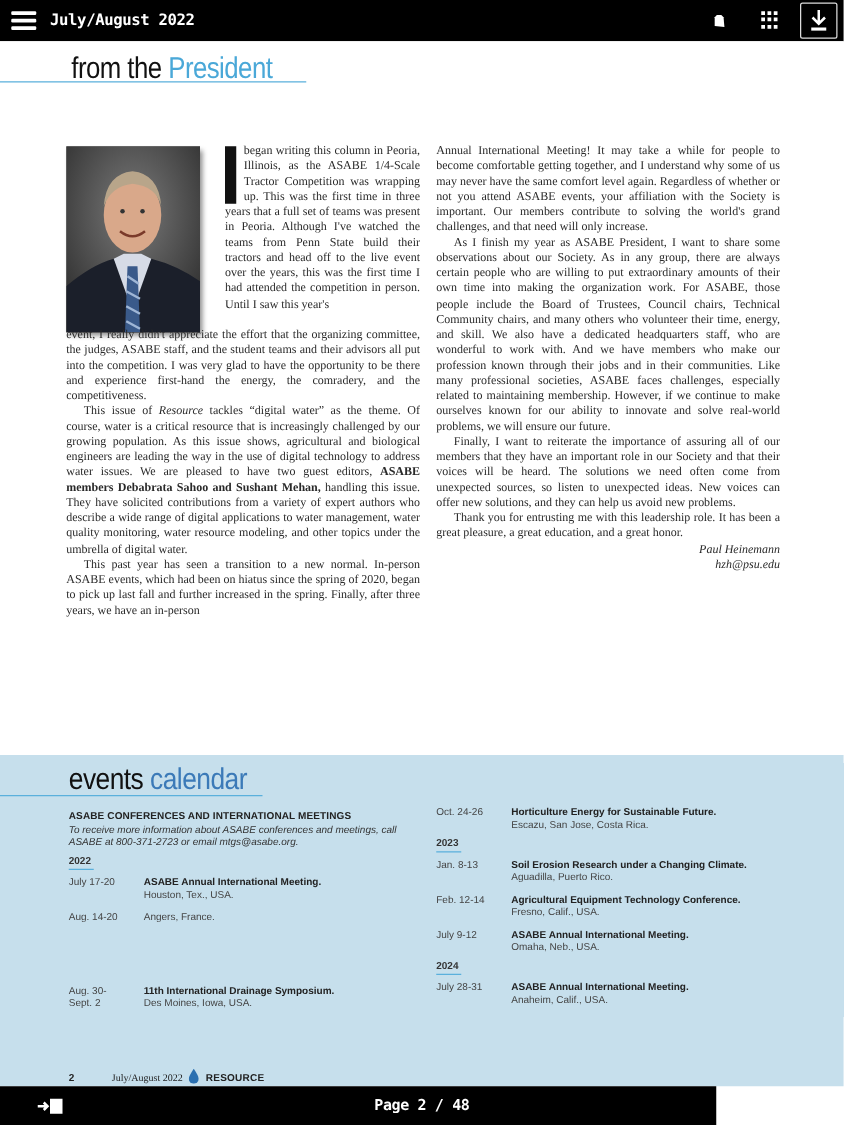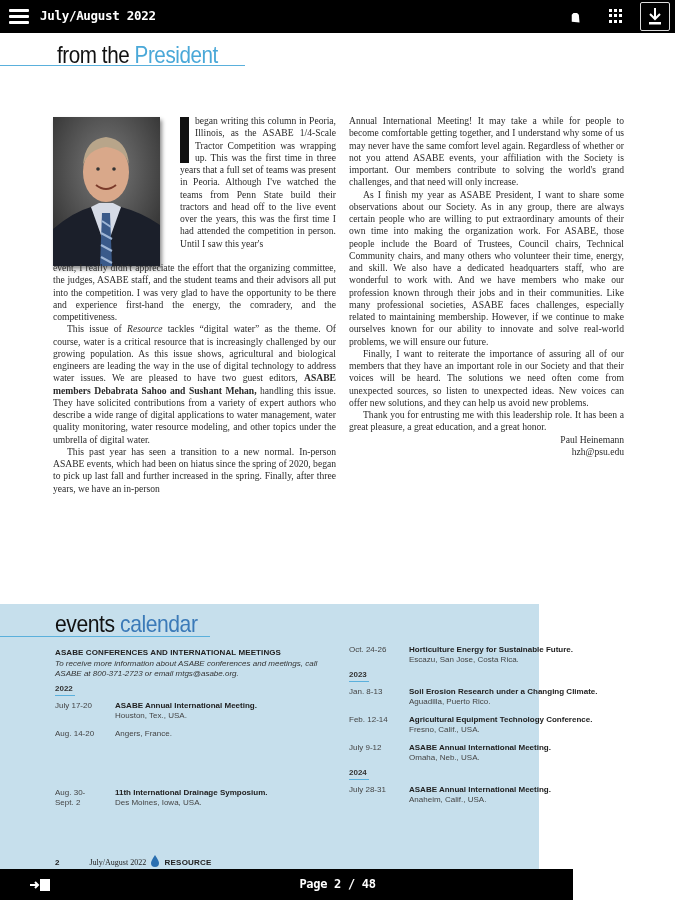--- a/index.html
+++ b/index.html
@@ -26,24 +26,24 @@
 
   .photo { position: absolute; left: 53px; top: 84px; width: 107px; height: 149px; box-shadow: 2px 3px 4px rgba(0,0,0,0.45); overflow: hidden; background: #4a4a4a; }
 
   .col { position: absolute; font-size: 9.6px; line-height: 12.25px; text-align: justify; color: #2a2a2a; }
   .col p { text-indent: 0; }
   .col p.ind { text-indent: 14px; }
   .col-left-top { left: 180px; top: 82px; width: 156px; }
   .col-left { left: 53px; top: 229px; width: 283px; }
   .col-right { left: 349px; top: 82px; width: 275px; }
   .dropcap { float: left; width: 9px; height: 46px; background: #111; margin: 2px 6px 0 0; }
-  .sig { text-align: right; }
-
-  
-  .events { position: absolute; left: 0; top: 571px; width: 539px; height: 265px; background: #c6dfec; font-family: "Liberation Sans", sans-serif; }
+  .sig { text-align: right; font-style: italic; }
+
+  
+  .events { position: absolute; left: 0; top: 571px; width: 675px; height: 265px; background: #c6dfec; font-family: "Liberation Sans", sans-serif; }
   .events-title { position: absolute; left: 55px; top: 6px; font-size: 24px; letter-spacing: -0.5px; transform: scaleX(0.88); transform-origin: left; white-space: nowrap; }
   .events-title .dark { color: #111; }
   .events-title .accent { color: #3b7ab8; }
   .events-rule { position: absolute; left: 0; top: 32px; width: 210px; height: 1px; background: #5ab0dc; }
   .ev-heading { position: absolute; left: 55px; top: 44px; font-size: 8px; font-weight: bold; color: #222; letter-spacing: 0.1px; }
   .ev-info { position: absolute; left: 55px; top: 55px; width: 290px; font-size: 8px; line-height: 10px; font-style: italic; color: #333; }
   .year { position: absolute; font-size: 8px; font-weight: bold; color: #333; }
   .year::after { content: ""; display: block; width: 20px; height: 1px; background: #5ab0dc; margin-top: 2px; }
   .ev-row { position: absolute; font-size: 8px; line-height: 10px; }
   .ev-date { position: absolute; left: 0; top: 0; width: 60px; color: #444; }

